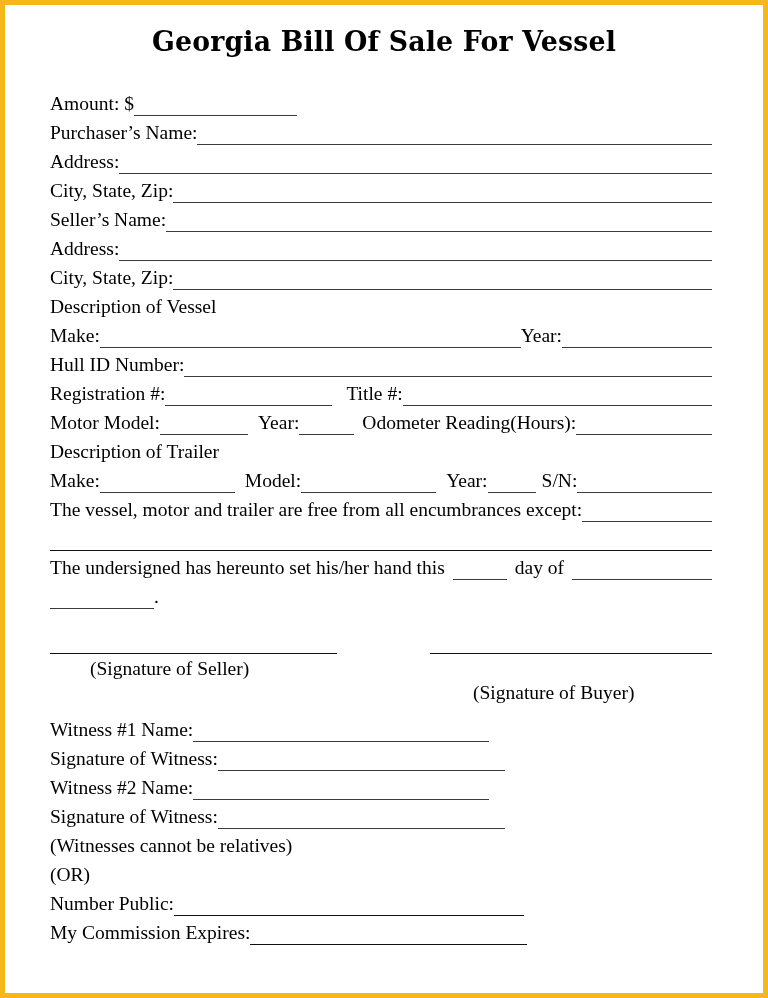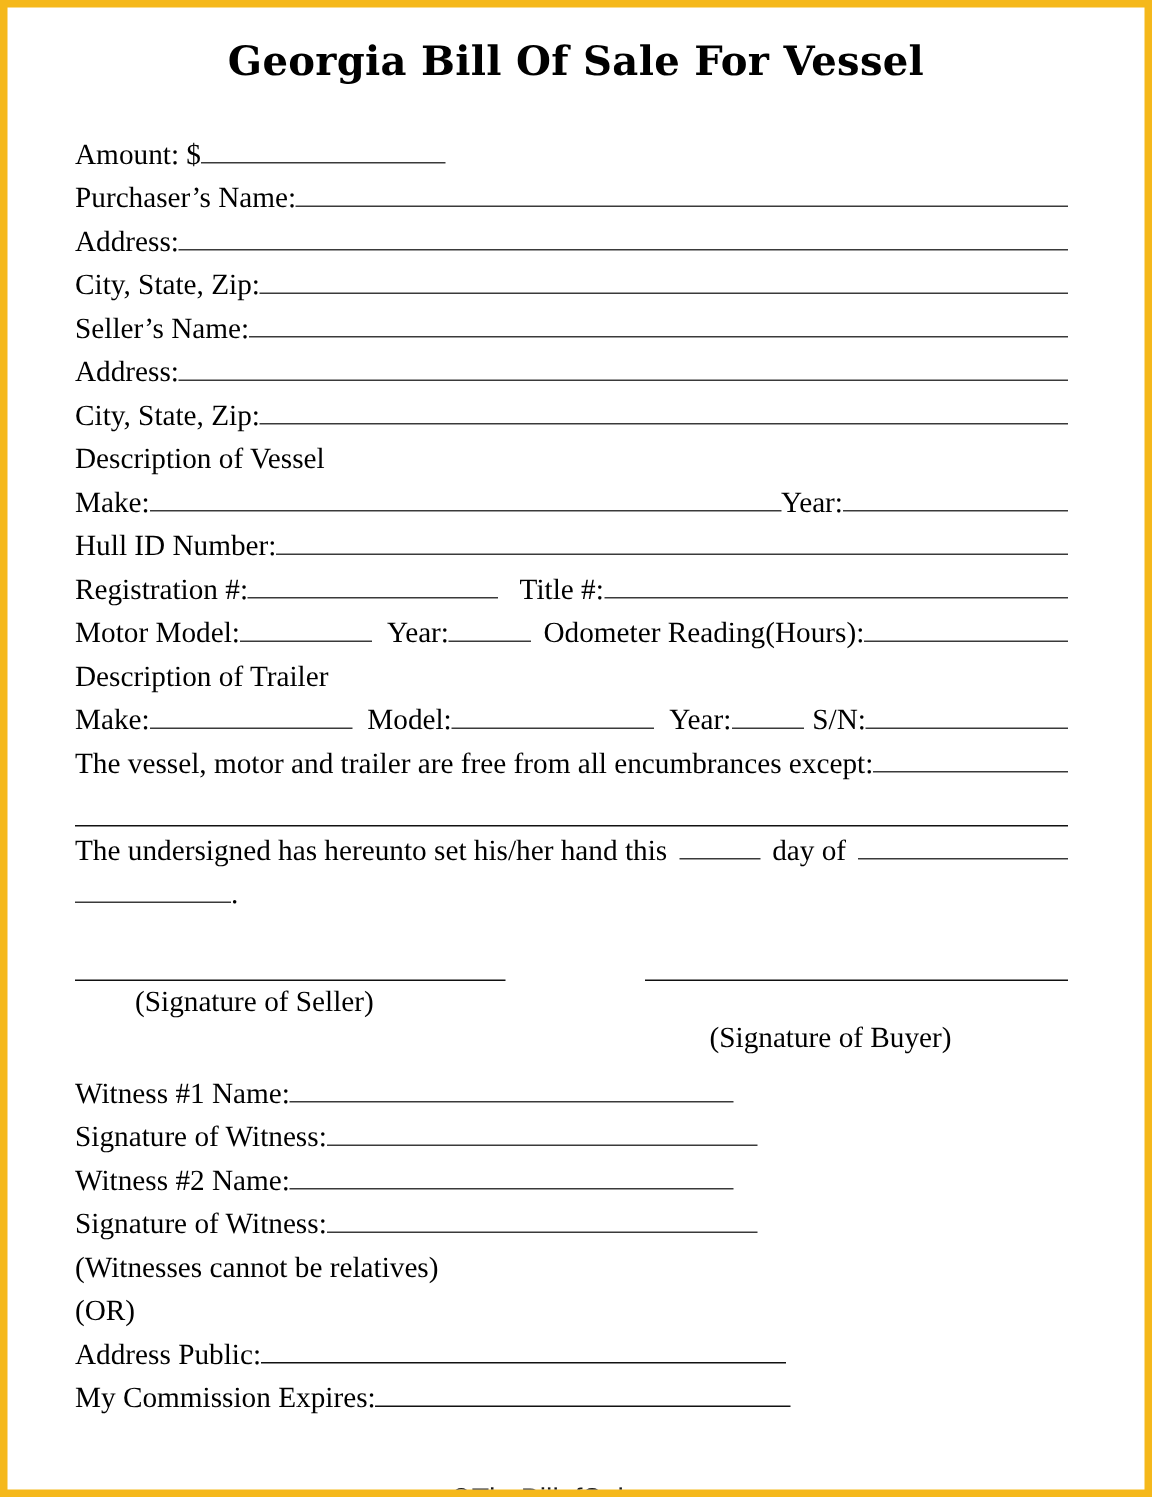--- a/index.html
+++ b/index.html
@@ -41,21 +41,21 @@
     top: 84px;
   }
   .line {
     position: relative;
     height: 29px;
     line-height: 29px;
     font-size: 19.5px;
     color: #000;
     white-space: nowrap;
     display: flex;
-    align-items: flex-start;
+    align-items: flex-end;
   }
   .lbl {
     flex: 0 0 auto;
     display: inline-block;
   }
   
   .rule {
     flex: 0 0 auto;
     display: inline-block;
     border-bottom: 1.6px solid #3a3a3a;
@@ -285,21 +285,21 @@
 
       <div class="line">
         <span class="lbl">(Witnesses cannot be relatives)</span>
       </div>
 
       <div class="line">
         <span class="lbl">(OR)</span>
       </div>
 
       <div class="line">
-        <span class="lbl">Address Public:</span>
+        <span class="lbl">Number Public:</span>
         <span class="rule w-notary dark"></span>
       </div>
 
       <div class="line">
         <span class="lbl">My Commission Expires:</span>
         <span class="rule w-commission dark"></span>
       </div>
 
     </div>
 

